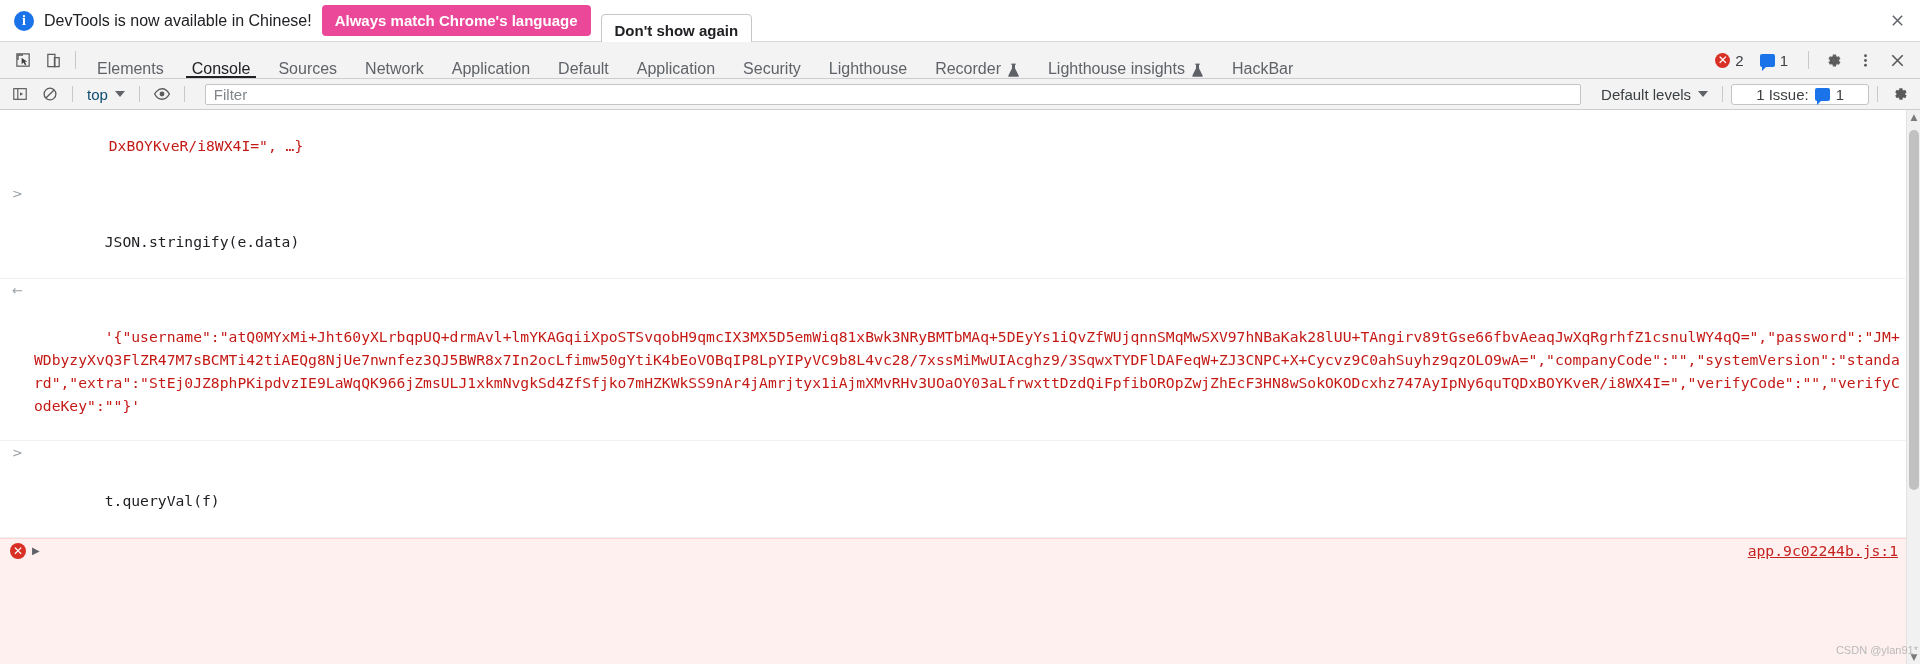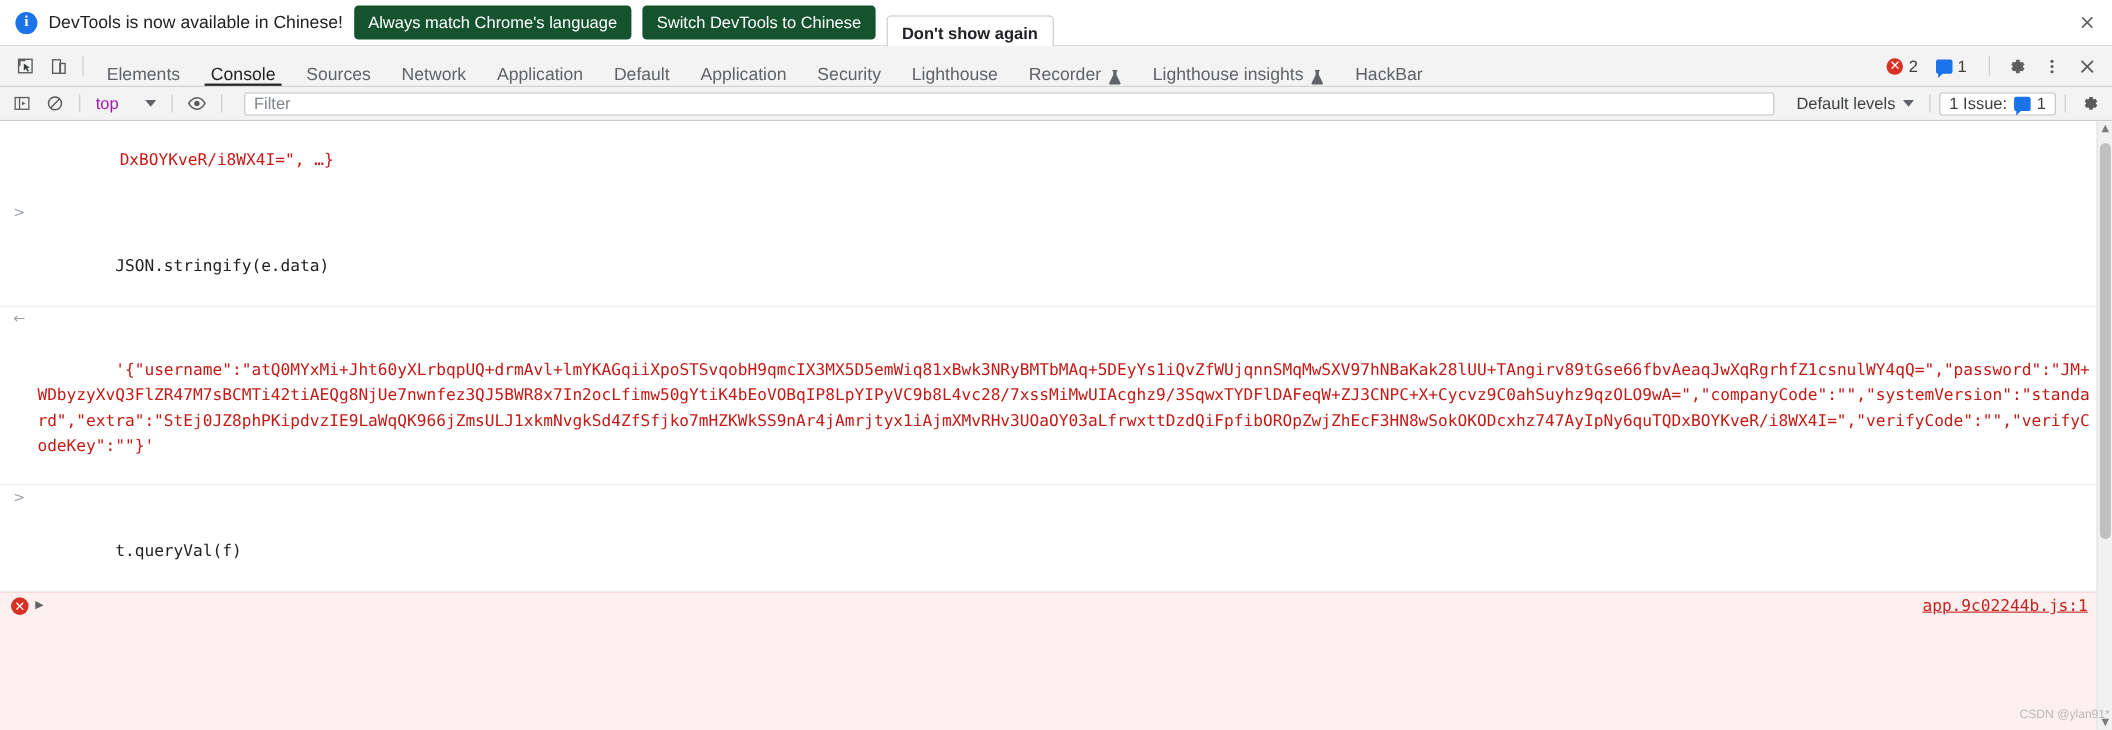--- a/index.html
+++ b/index.html
@@ -40,25 +40,25 @@
     flex: none;
   }
   .infobar-text {
     font-size: 16px;
     color: #202124;
     white-space: nowrap;
   }
   .infobar-btn {
     border: none;
     border-radius: 4px;
-    background: #14532d;
+    background: #ec4899;
     color: #ffffff;
     font-family: "Liberation Sans", sans-serif;
     font-size: 15px;
-    font-weight: 400;
+    font-weight: 700;
     padding: 7px 13px;
     white-space: nowrap;
     cursor: pointer;
     line-height: 1.15;
   }
   .infobar-btn.secondary {
     background: #ffffff;
     color: #202124;
     border: 1px solid #c6c6c6;
     font-weight: 600;
@@ -189,23 +189,23 @@
     color: #5a5a5a;
     flex: none;
   }
   .fb-sep {
     width: 1px; height: 16px;
     background: #c9c9c9;
     margin: 0 6px;
     flex: none;
   }
   .ctx-select {
-    display: flex; align-items: center; gap: 24px;
+    display: flex; align-items: center; gap: 7px;
     font-size: 15px;
-    color: #a21caf;
+    color: #0c4a6e;
     padding: 2px 6px;
     cursor: pointer;
     white-space: nowrap;
   }
   .caret {
     width: 0; height: 0;
     border-left: 5px solid transparent;
     border-right: 5px solid transparent;
     border-top: 6px solid #5f6368;
     flex: none;
@@ -232,21 +232,21 @@
     padding: 2px 6px;
     cursor: pointer;
     white-space: nowrap;
   }
   .issues-pill {
     display: flex; align-items: center; gap: 6px;
     font-size: 15px;
     color: #3c4043;
     border: 1px solid #c4c4c4;
     border-radius: 3px;
-    padding: 1px 8px;
+    padding: 1px 24px;
     cursor: pointer;
     white-space: nowrap;
     background: #fff;
   }
 
   
   .console {
     flex: 1 1 auto;
     position: relative;
     overflow: hidden;
@@ -371,21 +371,20 @@
 </style>
 </head>
 <body>
 
 <div class="app">
 
   <div class="infobar">
     <div class="info-icon">i</div>
     <div class="infobar-text">DevTools is now available in Chinese!</div>
     <button class="infobar-btn">Always match Chrome's language</button>
-    <button class="infobar-btn">Switch DevTools to Chinese</button>
     <button class="infobar-btn secondary">Don't show again</button>
     <div class="infobar-spacer"></div>
     <div class="infobar-close">
       <svg width="15" height="15" viewBox="0 0 16 16" aria-hidden="true">
         <path d="M3 3 L13 13 M13 3 L3 13" stroke="#5f6368" stroke-width="1.6" fill="none"></path>
       </svg>
     </div>
   </div>
 
   <div class="tabbar">

